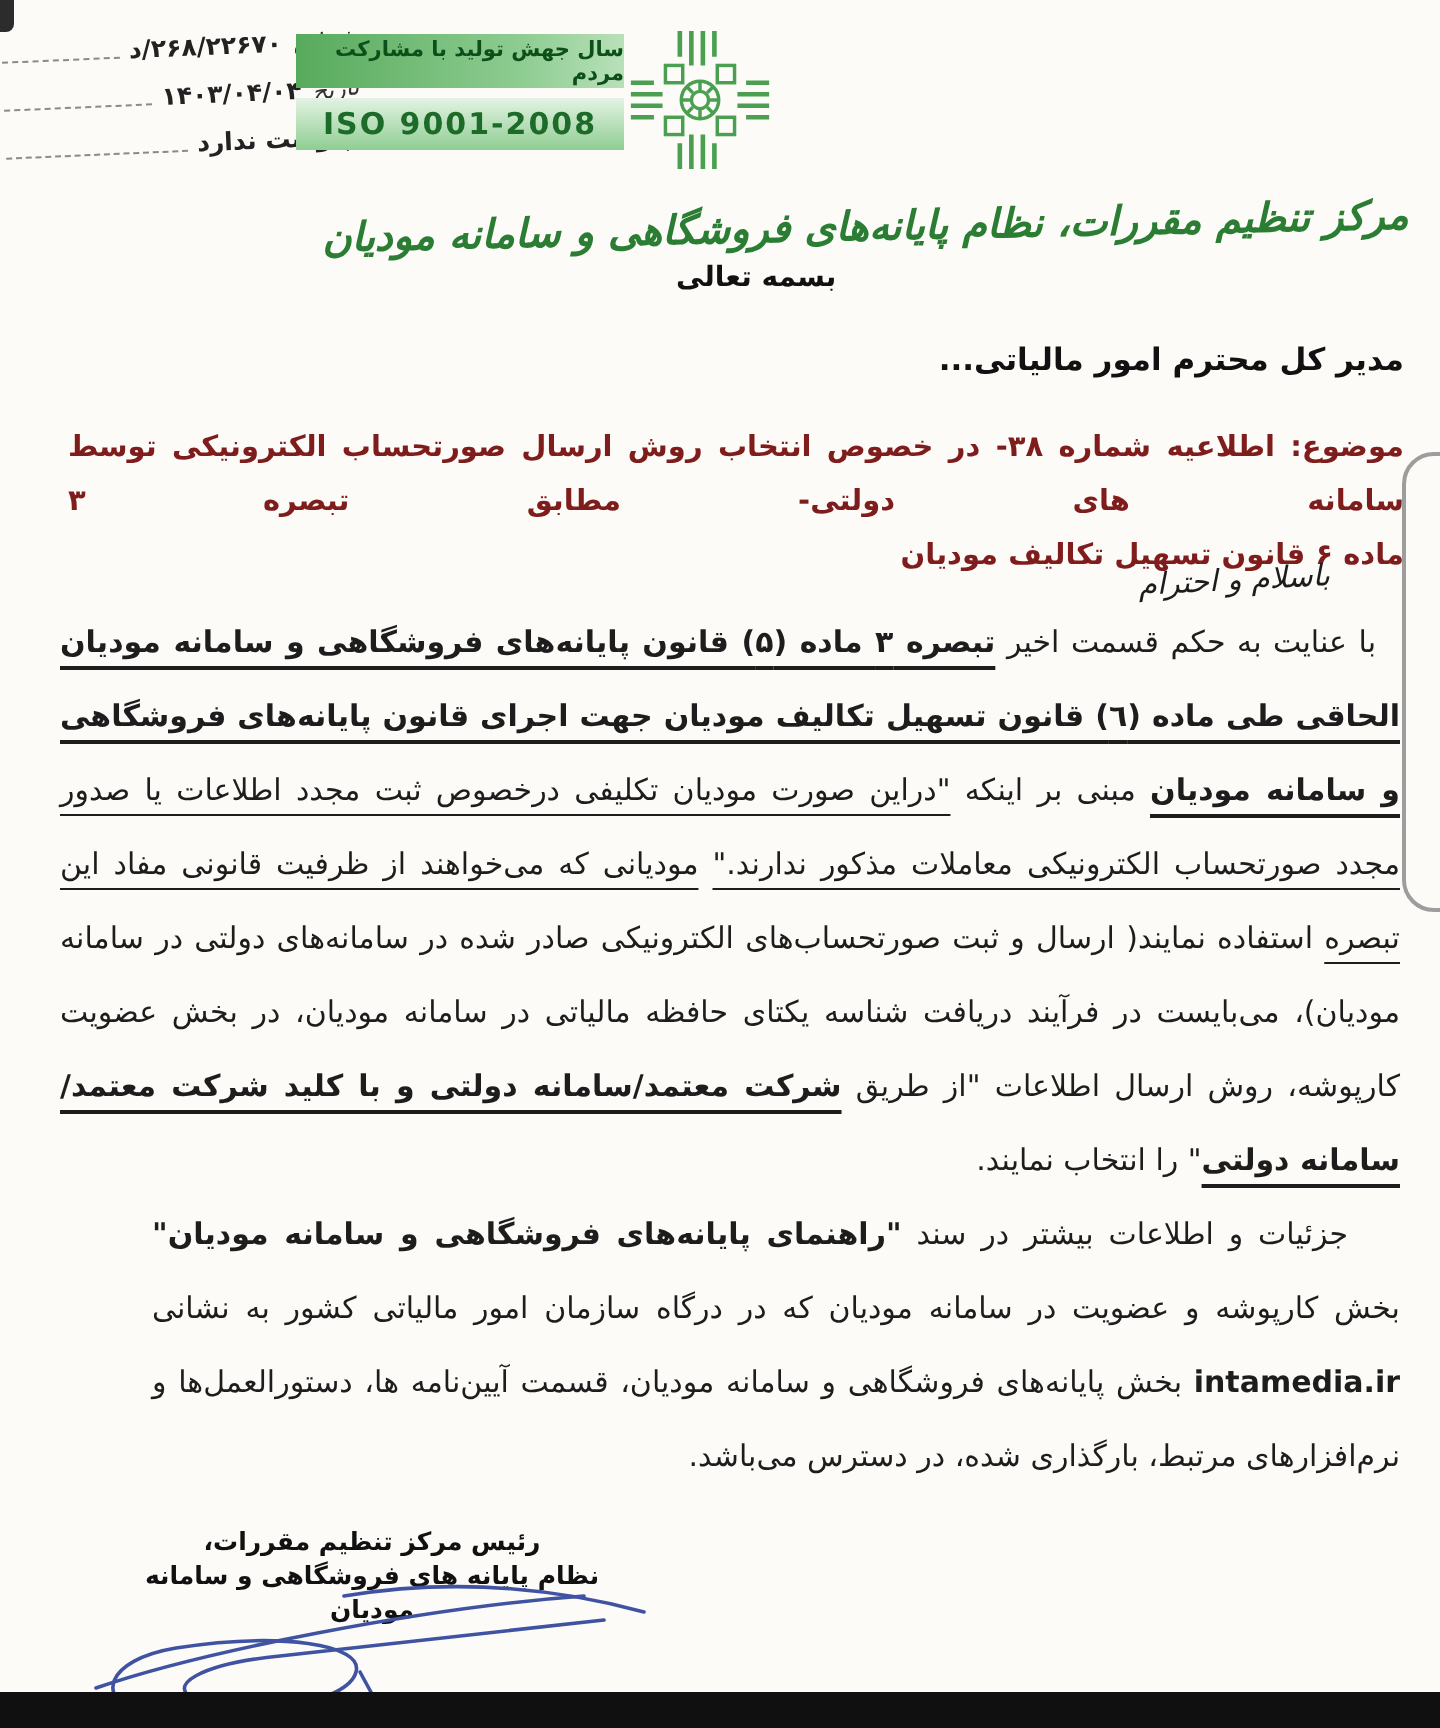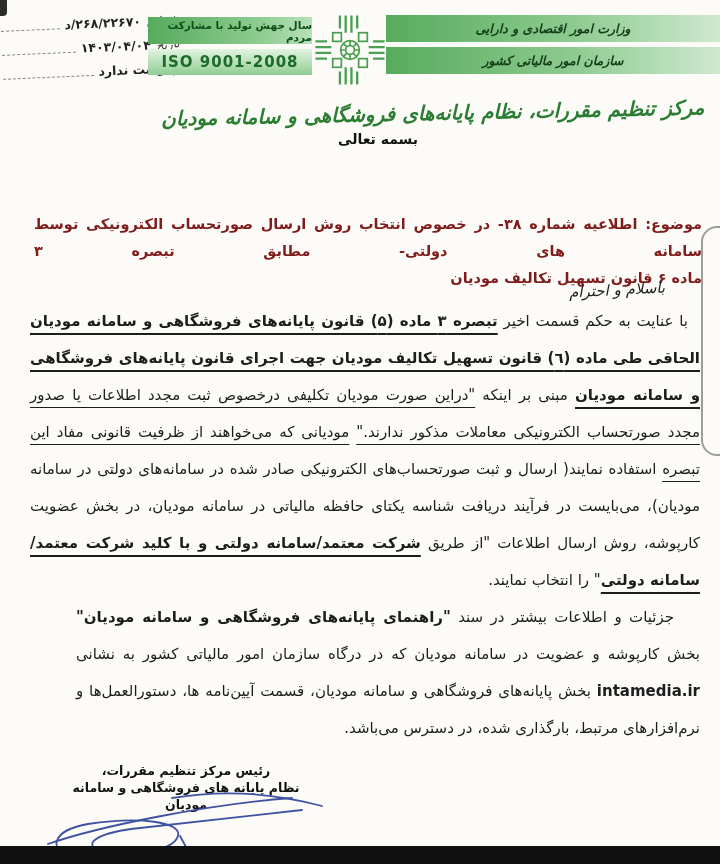--- a/index.html
+++ b/index.html
@@ -97,26 +97,20 @@
       <span class="leader"></span>
     </div>
   </div>
 
   <div class="bar bar-slogan">
     <span>سال جهش تولید با مشارکت مردم</span>
   </div>
   <div class="bar bar-iso">
     <span>ISO 9001-2008</span>
   </div>
-  <div class="bar bar-right1">
-    <span>وزارت امور اقتصادی و دارایی</span>
-  </div>
-  <div class="bar bar-right2">
-    <span>سازمان امور مالیاتی کشور</span>
-  </div>
 
   <svg class="logo" viewBox="0 0 100 100">
     <g stroke="#4aa050" fill="none" stroke-width="3.2">
       <path d="M36 2 V20 M44 2 V26 M52 2 V26 M60 2 V20"></path>
       <path d="M36 98 V80 M44 98 V74 M52 98 V74 M60 98 V80"></path>
       <path d="M2 38 H18 M2 46 H24 M2 54 H24 M2 62 H18"></path>
       <path d="M98 38 H82 M98 46 H76 M98 54 H76 M98 62 H82"></path>
     </g>
     <g stroke="#4aa050" fill="none" stroke-width="2.4">
       <rect x="26" y="26" width="12" height="12"></rect>
@@ -125,20 +119,21 @@
       <rect x="62" y="62" width="12" height="12"></rect>
       <circle cx="50" cy="50" r="13"></circle>
       <circle cx="50" cy="50" r="6"></circle>
       <path d="M50 37 V43 M50 57 V63 M37 50 H43 M57 50 H63 M41 41 L45 45 M59 41 L55 45 M41 59 L45 55 M59 59 L55 55"></path>
     </g>
   </svg>
 
   <div class="center-title">مرکز تنظیم مقررات، نظام پایانه‌های فروشگاهی و سامانه مودیان</div>
   <div class="basmala">بسمه تعالی</div>
 
+  <div class="recipient">مدیر کل محترم امور مالیاتی...</div>
   <div class="subject">
     <div class="l1">موضوع: اطلاعیه شماره ۳۸- در خصوص انتخاب روش ارسال صورتحساب الکترونیکی توسط سامانه های دولتی- مطابق تبصره ۳</div>
     <div class="l2">ماده ۶ قانون تسهیل تکالیف مودیان</div>
   </div>
 
   <div class="salutation">باسلام و احترام</div>
 
   <div class="body">
     <p class="p1"><span>با عنایت به حکم قسمت اخیر </span><span class="bu">تبصره ۳ ماده (۵) قانون پایانه‌های فروشگاهی و سامانه مودیان الحاقی طی ماده (٦) قانون تسهیل تکالیف مودیان جهت اجرای قانون پایانه‌های فروشگاهی و سامانه مودیان</span><span> مبنی بر اینکه </span><span class="u">"دراین صورت مودیان تکلیفی درخصوص ثبت مجدد اطلاعات یا صدور مجدد صورتحساب الکترونیکی معاملات مذکور ندارند."</span><span> </span><span class="u">مودیانی که می‌خواهند از ظرفیت قانونی مفاد این تبصره</span><span> استفاده نمایند( ارسال و ثبت صورتحساب‌های الکترونیکی صادر شده در سامانه‌های دولتی در سامانه مودیان)، می‌بایست در فرآیند دریافت شناسه یکتای حافظه مالیاتی در سامانه مودیان، در بخش عضویت کارپوشه، روش ارسال اطلاعات "از طریق </span><span class="bu">شرکت معتمد/سامانه دولتی و با کلید شرکت معتمد/سامانه دولتی</span><span>" را انتخاب نمایند.</span></p>
     <p class="p2"><span>جزئیات و اطلاعات بیشتر در سند </span><span class="b">"راهنمای پایانه‌های فروشگاهی و سامانه مودیان"</span><span> بخش کارپوشه و عضویت در سامانه مودیان که در درگاه سازمان امور مالیاتی کشور به نشانی </span><span class="b ltr">intamedia.ir</span><span> بخش پایانه‌های فروشگاهی و سامانه مودیان، قسمت آیین‌نامه ها، دستورالعمل‌ها و نرم‌افزارهای مرتبط، بارگذاری شده، در دسترس می‌باشد.</span></p>

